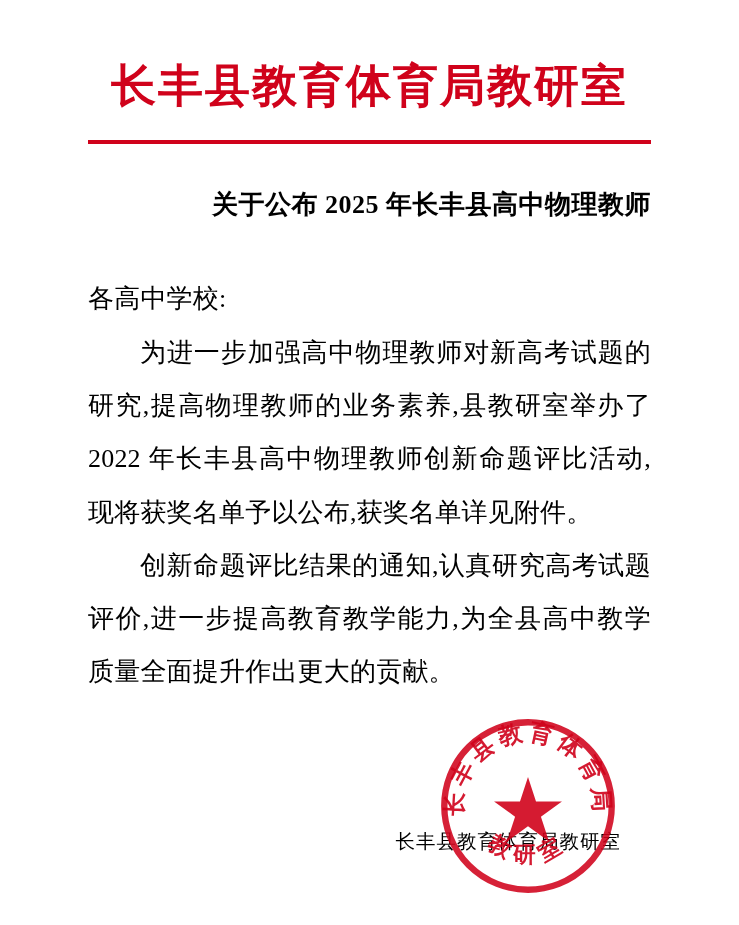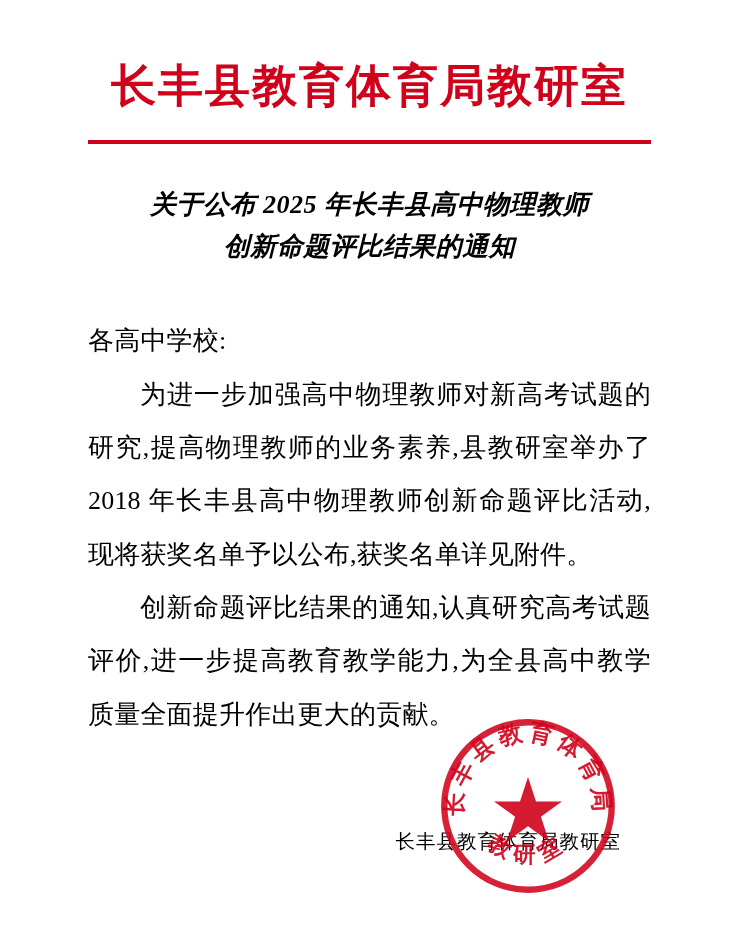--- a/index.html
+++ b/index.html
@@ -41,26 +41,25 @@
   .masthead-rule {
     margin: 26px 0 0 0;
     height: 4px;
     background: #d0021b;
     width: 100%;
   }
 
   
   .doc-title {
     margin-top: 40px;
-    text-align: center;
+    text-align: right;
     font-size: 26px;
     font-weight: bold;
     line-height: 1.62;
     letter-spacing: 0.5px;
-    font-style: italic;
   }
   .doc-title-line {
     display: block;
   }
 
   
   .doc-body {
     margin-top: 46px;
     font-size: 26px;
     line-height: 2.05;
@@ -115,26 +114,25 @@
 
 <div class="page">
 
   <div class="masthead">
     <div class="masthead-title">长丰县教育体育局教研室</div>
     <div class="masthead-rule"></div>
   </div>
 
   <div class="doc-title">
     <span class="doc-title-line">关于公布 2025 年长丰县高中物理教师</span>
-    <span class="doc-title-line">创新命题评比结果的通知</span>
   </div>
 
   <div class="doc-body">
     <p class="para no-indent">各高中学校:</p>
-    <p class="para">为进一步加强高中物理教师对新高考试题的研究,提高物理教师的业务素养,县教研室举办了 2018 年长丰县高中物理教师创新命题评比活动,现将获奖名单予以公布,获奖名单详见附件。</p>
+    <p class="para">为进一步加强高中物理教师对新高考试题的研究,提高物理教师的业务素养,县教研室举办了 2022 年长丰县高中物理教师创新命题评比活动,现将获奖名单予以公布,获奖名单详见附件。</p>
     <p class="para">创新命题评比结果的通知,认真研究高考试题评价,进一步提高教育教学能力,为全县高中教学质量全面提升作出更大的贡献。</p>
   </div>
 
   <div class="signature">
     <span class="sig-line">长丰县教育体育局教研室</span>
   </div>
 
   <div class="seal">
     <svg viewBox="0 0 200 200" xmlns="http://www.w3.org/2000/svg">
       <defs>

